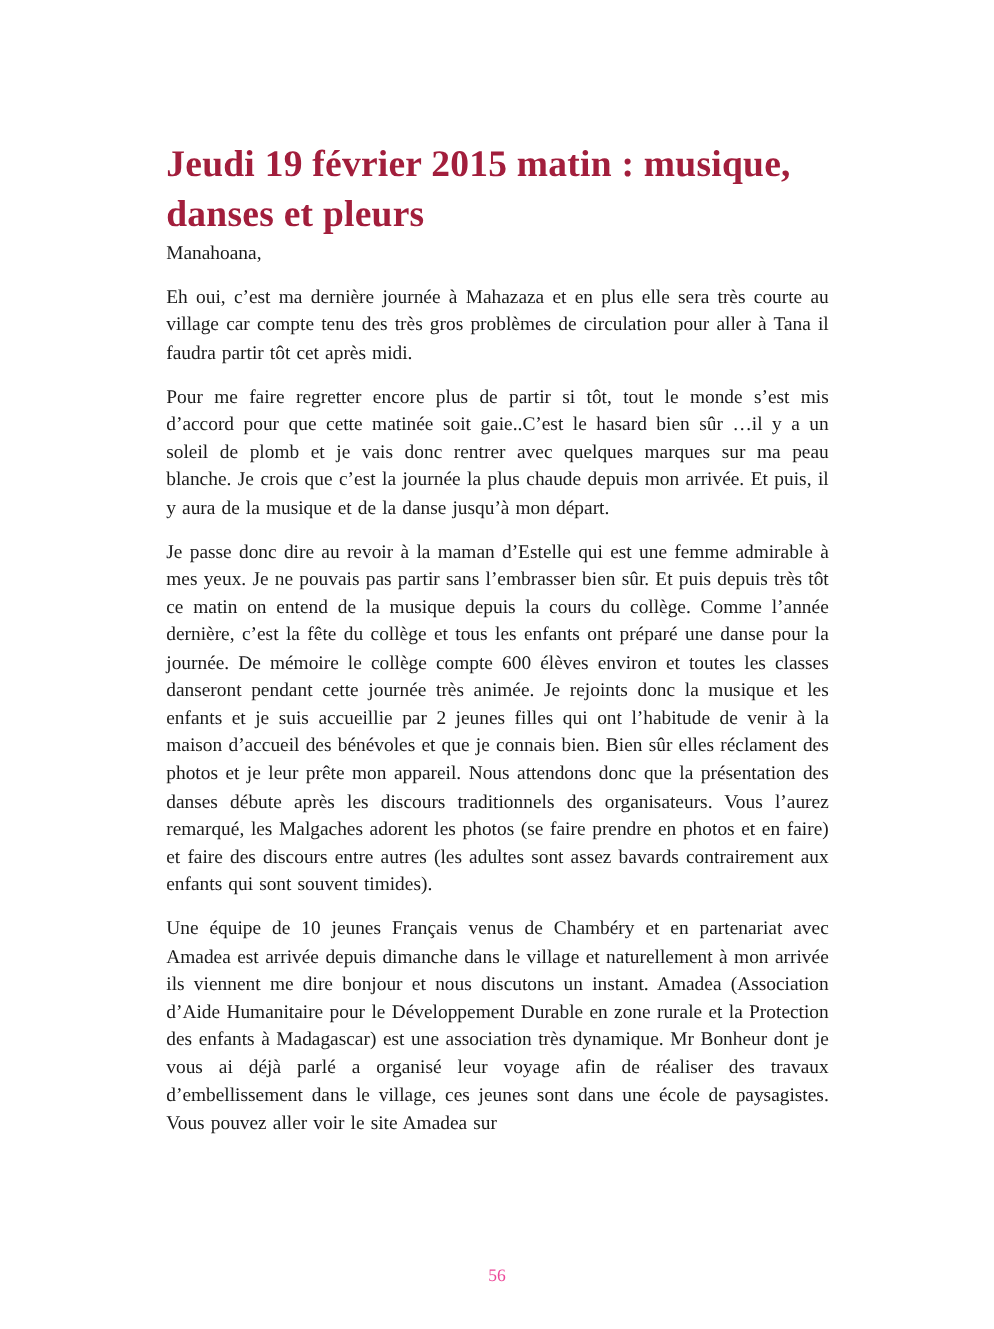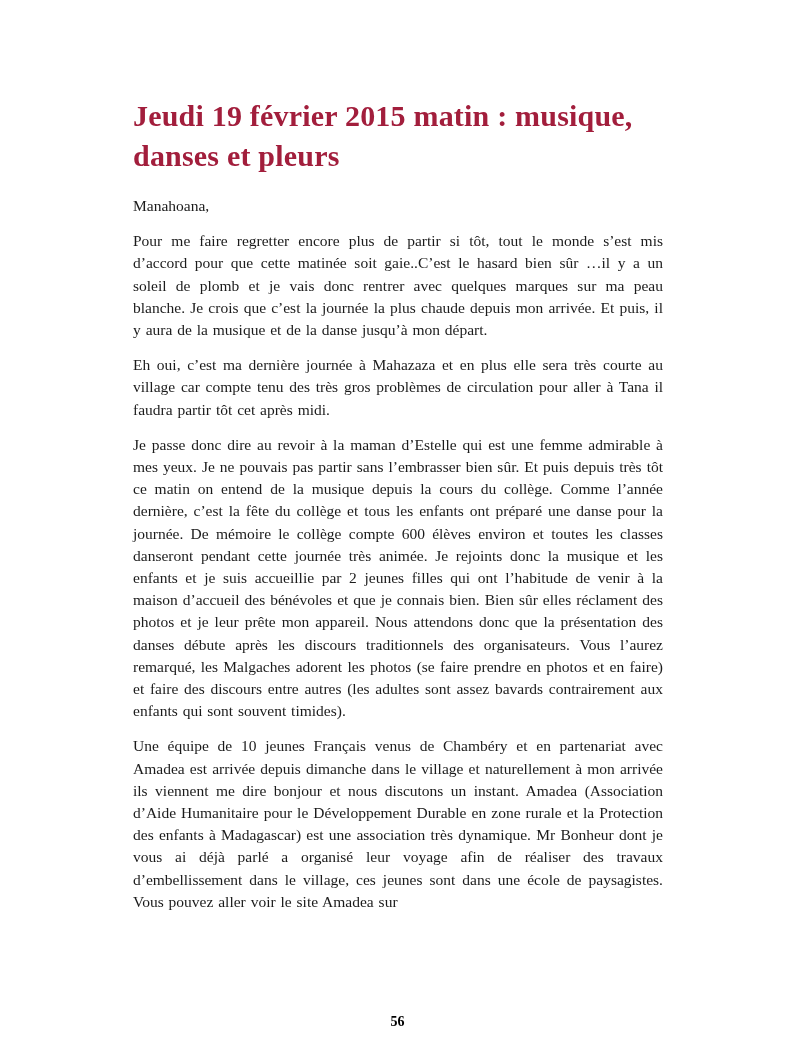--- a/index.html
+++ b/index.html
@@ -11,33 +11,32 @@
   body {
     width: 795px;
     height: 1063px;
     position: relative;
     font-family: "Liberation Serif", "DejaVu Serif", serif;
     overflow: hidden;
   }
   .sheet {
     position: absolute;
     left: 133px;
-    top: 0;
+    top: 16px;
     width: 530px;
   }
   .post-title {
     margin: 96px 0 0 0;
     padding: 0;
     font-size: 30px;
     line-height: 40px;
     font-weight: bold;
     letter-spacing: 0.2px;
   }
   .post-body {
-    margin-top: 19px;
   }
   .post-body p {
     margin: 0 0 13px 0;
     padding: 0;
     font-size: 15.5px;
     line-height: 22.2px;
     text-align: justify;
     color: #1b1b1b;
     word-spacing: 1px;
   }
@@ -52,20 +51,20 @@
   }
 </style>
 </head>
 <body>
 
 <div class="sheet">
   <h1 class="post-title" style="color: rgb(162, 30, 60);">Jeudi 19 février 2015 matin : musique, danses et pleurs</h1>
 
   <div class="post-body">
       <p>Manahoana,</p>
+      <p>Eh oui, c’est ma dernière journée à Mahazaza et en plus elle sera très courte au village car compte tenu des très gros problèmes de circulation  pour aller à Tana  il faudra partir tôt cet après midi.</p>
       <p>Pour me faire regretter encore plus de partir si tôt, tout le monde s’est mis d’accord pour que cette matinée soit gaie..C’est le  hasard bien sûr …il y a un  soleil de plomb  et je vais donc rentrer avec quelques  marques sur ma peau blanche. Je crois que c’est la journée la plus chaude depuis mon arrivée. Et puis, il y aura de la musique et de la danse jusqu’à mon départ.</p>
-      <p>Eh oui, c’est ma dernière journée à Mahazaza et en plus elle sera très courte au village car compte tenu des très gros problèmes de circulation  pour aller à Tana  il faudra partir tôt cet après midi.</p>
       <p>Je passe donc dire au revoir à la maman  d’Estelle qui est une femme admirable à mes yeux. Je ne pouvais pas partir sans l’embrasser bien sûr. Et puis depuis très tôt ce matin on entend de la musique depuis la cours du collège. Comme l’année dernière, c’est la fête du collège et tous les enfants ont préparé une danse pour la journée. De mémoire le collège compte 600 élèves environ et toutes les classes danseront pendant cette journée très animée. Je rejoints donc la musique et les enfants et je suis accueillie par 2 jeunes filles qui ont l’habitude de venir à la maison d’accueil des bénévoles et que je connais bien. Bien sûr elles réclament des photos et je leur prête mon appareil. Nous attendons donc que la présentation des danses  débute après les discours traditionnels des organisateurs. Vous l’aurez remarqué, les Malgaches adorent les photos (se faire prendre en photos et en faire) et faire des discours entre autres (les adultes sont assez bavards contrairement aux enfants qui sont souvent timides).</p>
       <p>Une équipe de 10  jeunes Français venus de Chambéry et en partenariat avec Amadea est arrivée depuis dimanche  dans le village et naturellement à mon arrivée ils viennent me dire bonjour et nous discutons un instant. Amadea  (Association d’Aide Humanitaire pour le Développement Durable en zone rurale et  la Protection des enfants à Madagascar) est une association très dynamique. Mr Bonheur dont je vous ai déjà parlé a organisé leur voyage afin de réaliser des travaux d’embellissement dans le village, ces jeunes sont dans une école de paysagistes. Vous pouvez aller voir le site  Amadea sur</p>
     </div>
 </div>
 
-<div class="page-footer" style="color: #000000; font-weight: bold;">56</div>
+<div class="page-footer" style="color: #ec4899;">56</div>
 
 </body></html>

